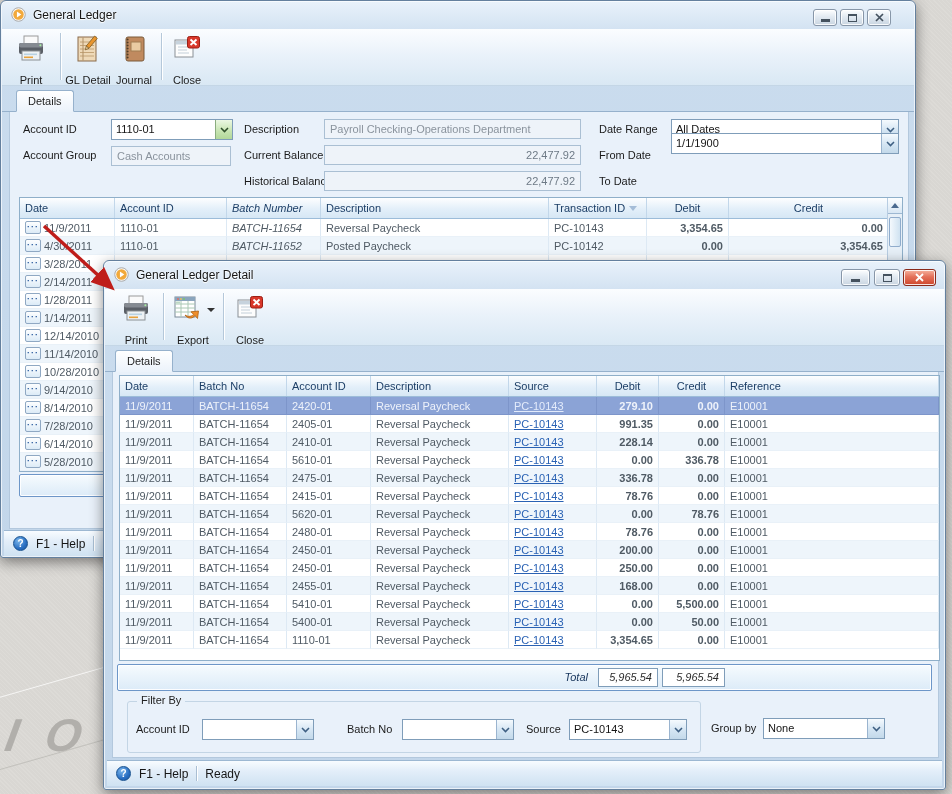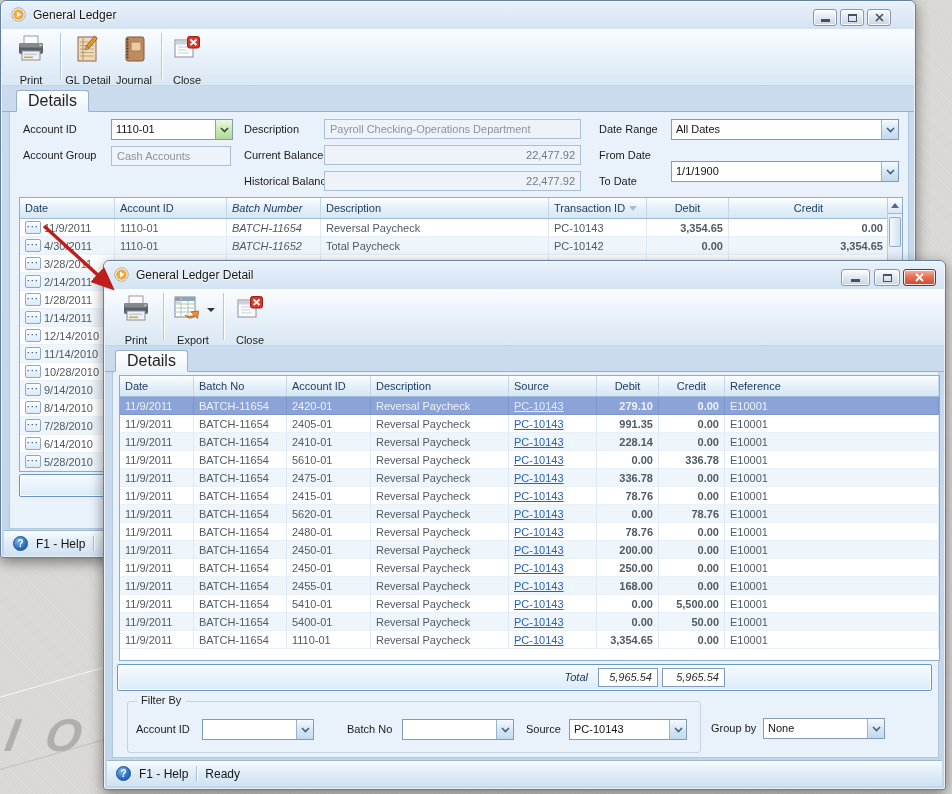--- a/index.html
+++ b/index.html
@@ -33,21 +33,21 @@
              border-bottom:1px solid #c4d6e6; display:flex; align-items:flex-start; }
   .tbtn { position:absolute; top:2px; height:52px; display:flex; flex-direction:column; align-items:center;
           padding-top:3px; gap:8px; font-size:11px; color:#1c1c1c; }
   .tsep { position:absolute; top:4px; width:1px; height:47px; background:#b5c8da; box-shadow:1px 0 0 #fff; }
   .caret-down { width:0; height:0; border-left:4px solid transparent; border-right:4px solid transparent;
                 border-top:4px solid #333; }
 
   .tabstrip { position:absolute; left:1px; right:1px; height:26px; border-bottom:1px solid #96b1cc; }
   .tab { position:absolute; bottom:-1px; height:22px; line-height:20px; padding:0 11px;
          background:linear-gradient(#ffffff,#ecf3fb); border:1px solid #96b1cc; border-bottom:1px solid #ecf3fb;
-         border-radius:3px 3px 0 0; font-size:16px; color:#1e1e1e; }
+         border-radius:3px 3px 0 0; font-size:11px; color:#1e1e1e; }
   .tabpage { position:absolute; background:#e9f1fa; border:1px solid #b3c8dd; border-top:none; }
 
   .statusbar { position:absolute; left:3px; right:3px; height:26px;
                background:linear-gradient(#f8fcff,#e3eef9 40%,#cfe2f2); border-top:1px solid #9db8d2;
                display:flex; align-items:center; gap:8px; padding:0 9px; font-size:12px; color:#161616; }
   .sep-v { width:1px; height:15px; background:#a9bed3; box-shadow:1px 0 0 #fff; }
   .help-ic { width:15px; height:15px; border-radius:50%; border:1px solid #17518f; color:#fff; font-weight:bold;
              font-size:10px; line-height:13px; text-align:center;
              background:radial-gradient(circle at 35% 30%, #7ab6ec, #2a6fc2 60%, #1a55a0); flex:0 0 auto; }
 
@@ -231,21 +231,21 @@
     <div class="flabel" style="left:598px;top:118px">Date Range</div>
     <div class="combo" style="left:670px;top:118px;width:228px">
       <span class="combo-val">All Dates</span>
       <span class="combo-btn">
           <svg width="9" height="6" viewBox="0 0 9 6">
             <path d="M1 1 L4.5 4.6 L8 1" fill="none" stroke="#3e5f82" stroke-width="1.5"></path>
           </svg>
         </span>
     </div>
     <div class="flabel" style="left:598px;top:144px">From Date</div>
-    <div class="combo" style="left:670px;top:160px;width:228px">
+    <div class="combo" style="left:670px;top:132px;width:228px">
       <span class="combo-val">1/1/1900</span>
       <span class="combo-btn">
           <svg width="9" height="6" viewBox="0 0 9 6">
             <path d="M1 1 L4.5 4.6 L8 1" fill="none" stroke="#3e5f82" stroke-width="1.5"></path>
           </svg>
         </span>
     </div>
     <div class="flabel" style="left:598px;top:170px">To Date</div>
 
     <div class="grid" id="main-grid" style="left:18px;top:196px;width:884px;height:275px">
@@ -303,21 +303,21 @@
               <span class="dots-btn">···</span>
               <span>4/30/2011</span>
             </div>
             <div class="gcell mc1">
               <span>1110-01</span>
             </div>
             <div class="gcell mc2">
               <span>BATCH-11652</span>
             </div>
             <div class="gcell mc3">
-              <span>Total Paycheck</span>
+              <span>Posted Paycheck</span>
             </div>
             <div class="gcell mc4">
               <span>PC-10142</span>
             </div>
             <div class="gcell mc5 r">
               <span>0.00</span>
             </div>
             <div class="gcell mc6 r">
               <span>3,354.65</span>
             </div>

